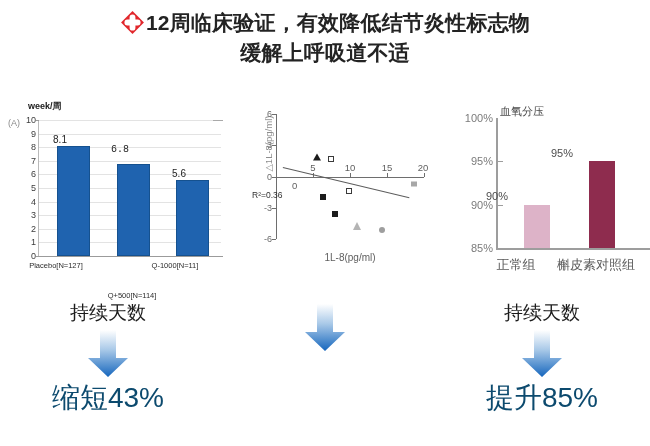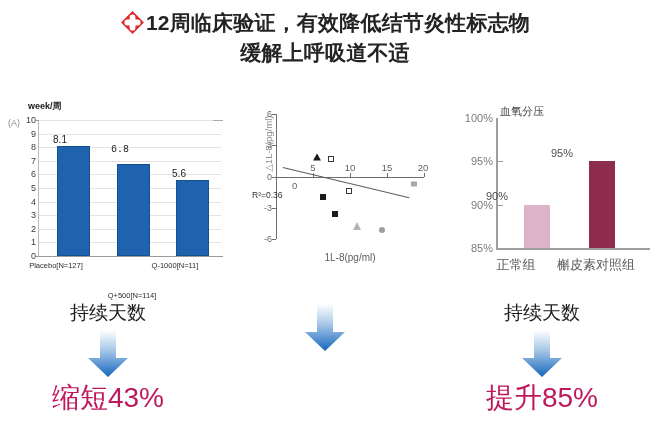--- a/index.html
+++ b/index.html
@@ -76,21 +76,21 @@
 
   
   .bottom{position:absolute;left:0;top:300px;width:650px;height:146px;}
   .bcol{position:absolute;top:0;width:216px;text-align:center;}
   .bcol-1{left:0;}
   .bcol-2{left:217px;}
   .bcol-3{left:434px;}
   .b-label{font-size:19px;color:#1c1c1c;line-height:26px;white-space:nowrap;}
   .b-arrow{width:42px;height:48px;margin:4px auto 0;display:block;}
   .b-value{
-    font-size:28px;color:#be185d;line-height:36px;margin-top:2px;white-space:nowrap;font-weight:400;
+    font-size:28px;color:#0c4a6e;line-height:36px;margin-top:2px;white-space:nowrap;font-weight:400;
   }
 </style>
 </head>
 <body>
 
 <div class="page">
 
   <div class="title-block">
     <div class="title-line">
       <span class="med-logo">

